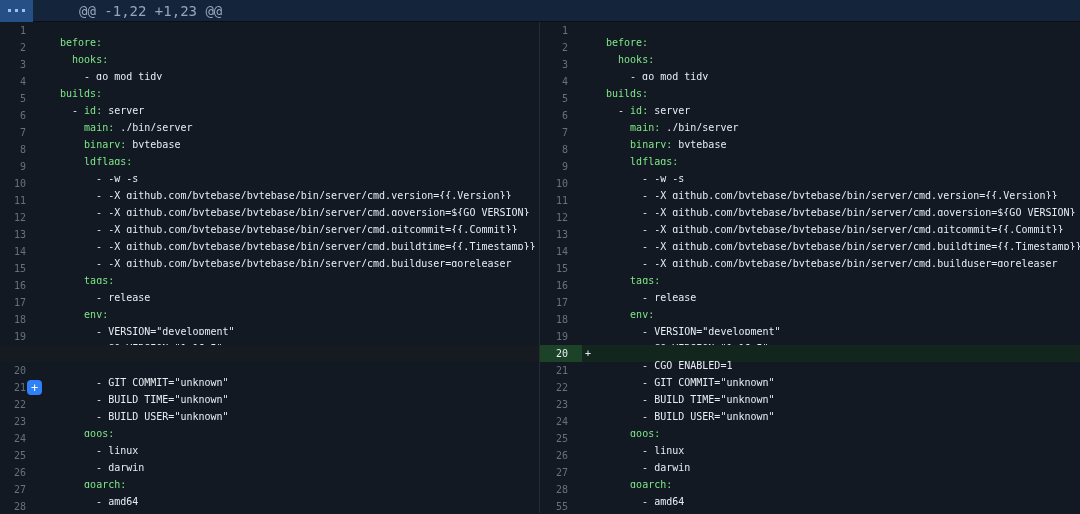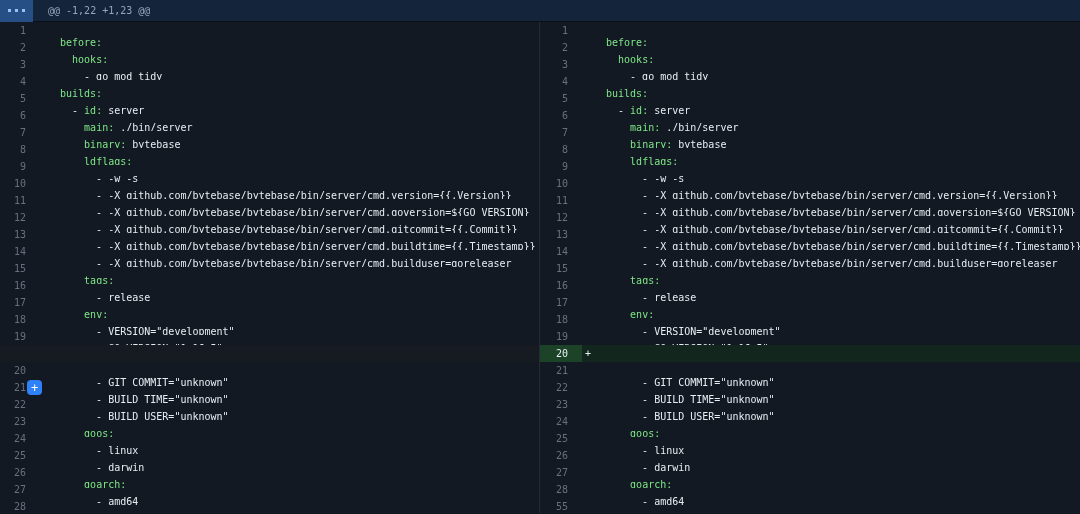--- a/index.html
+++ b/index.html
@@ -21,21 +21,21 @@
     display:flex;align-items:center;
     border-bottom:1px solid #0b0f15;
   }
   .expander{
     width:33px;height:22px;flex:none;border:none;padding:0;margin:0;
     background:var(--expander-bg);cursor:pointer;
     display:flex;align-items:center;justify-content:center;gap:4px;
   }
   .expander .dot{width:3px;height:3px;background:var(--expander-dot);display:block;}
   .hunk-text{
-    color:var(--bar-text);font-size:10px;margin-left:15px;white-space:pre;
+    color:var(--bar-text);font-size:14px;margin-left:46px;white-space:pre;
   }
   .panes{display:flex;height:491px;}
   .pane{width:540px;flex:none;overflow:hidden;}
   .pane.left{border-right:1px solid var(--divider);}
   .row{
     display:flex;height:17px;line-height:17px;font-size:10px;
     position:relative;color:var(--text);
   }
   .num{
     flex:none;text-align:right;color:var(--num);cursor:pointer;
@@ -313,20 +313,21 @@
           <pre class="code"><span class="p">      - VERSION="development"</span></pre>
         </div>
         <div class="row">
           <span class="num">19</span>
           <span class="marker"></span>
           <pre class="code"><span class="p">      - GO_VERSION="1.16.5"</span></pre>
         </div>
         <div class="row added">
           <span class="num">20</span>
           <span class="marker">+</span>
+          <pre class="code"><span class="p">      - CGO_ENABLED=1</span></pre>
         </div>
         <div class="row">
           <span class="num">21</span>
           <span class="marker"></span>
           <pre class="code"><span class="p">      - GIT_COMMIT="unknown"</span></pre>
         </div>
         <div class="row">
           <span class="num">22</span>
           <span class="marker"></span>
           <pre class="code"><span class="p">      - BUILD_TIME="unknown"</span></pre>

